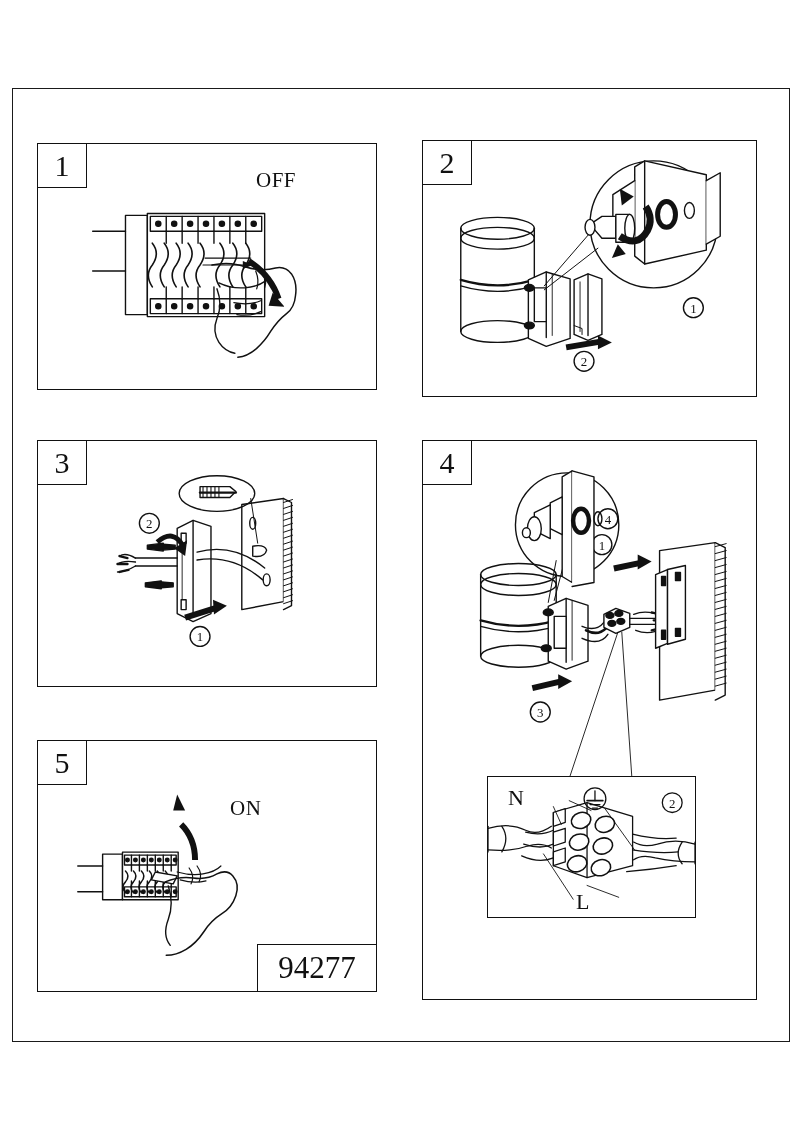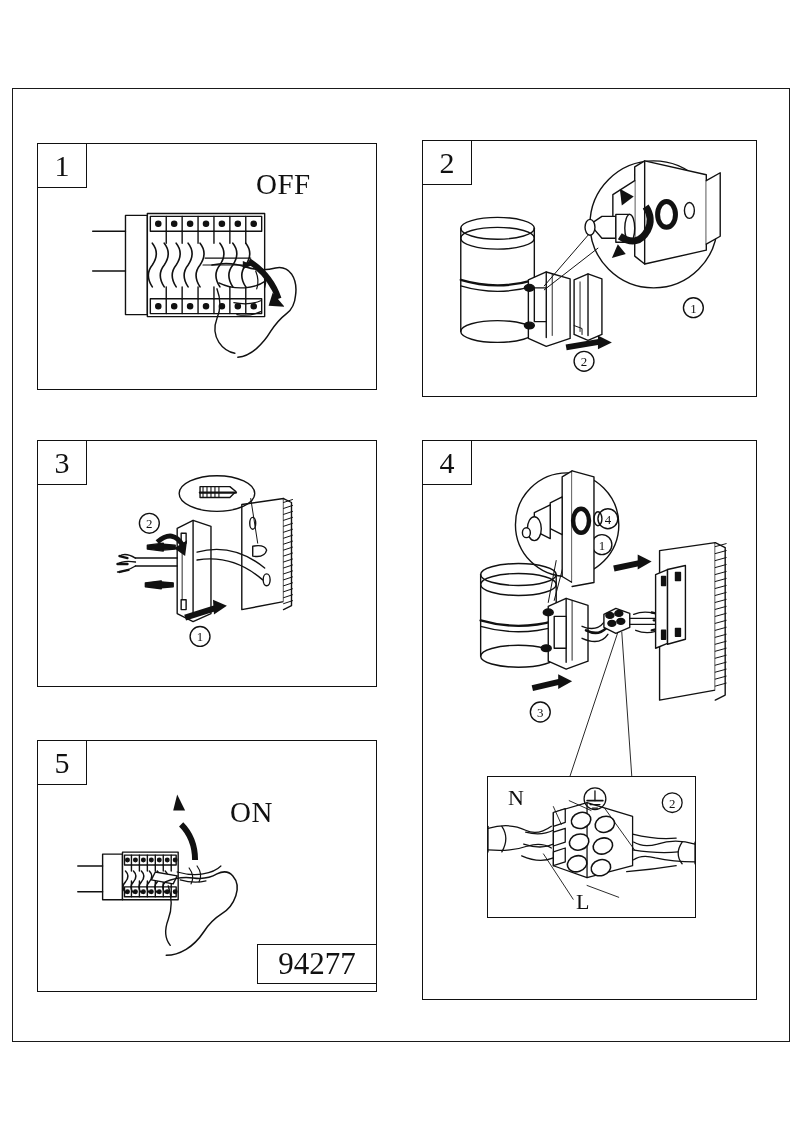--- a/index.html
+++ b/index.html
@@ -40,21 +40,21 @@
     font-size: 30px;
     color: #111111;
     line-height: 1;
     z-index: 4;
   }
   .art { position: absolute; left: 0; top: 0; width: 100%; height: 100%; }
   .art svg { display: block; width: 100%; height: 100%; overflow: visible; }
 
   .word {
     position: absolute;
-    font-size: 29px;
+    font-size: 21px;
     letter-spacing: 0.5px;
     color: #111111;
     font-family: "Liberation Serif", serif;
   }
   #code-box {
     position: absolute;
     border: 1.6px solid #111111;
     background: #ffffff;
     display: flex;
     align-items: center;
@@ -522,15 +522,15 @@
           <path d="M131 146 q6 18 0 34 q-6 16 2 26" stroke-width="1.4"></path>
 
           <path d="M158 120 q0 -22 -14 -36" stroke-width="6" stroke-linecap="butt"></path>
           <path d="M148 70 l-8 -16 l-4 16 z" fill="#111" stroke="none"></path>
         </g>
       </svg>
     </div>
     <div class="word" style="left:192px; top:55px;">ON</div>
   </div>
 
-  <div id="code-box" style="left:257px; top:944px; width:120px; height:40px;">94277</div>
+  <div id="code-box" style="left:257px; top:944px; width:120px; height:48px;">94277</div>
 
 </div>
 
 </body></html>

